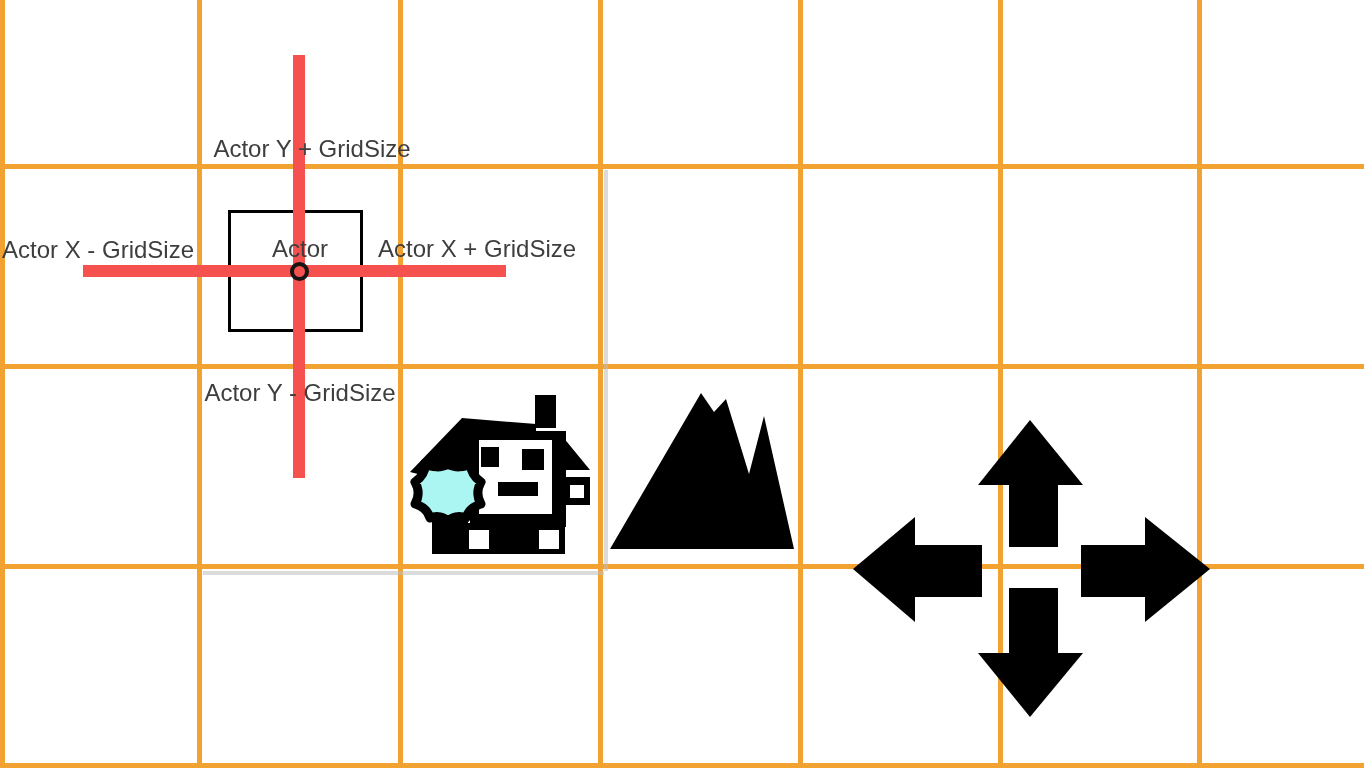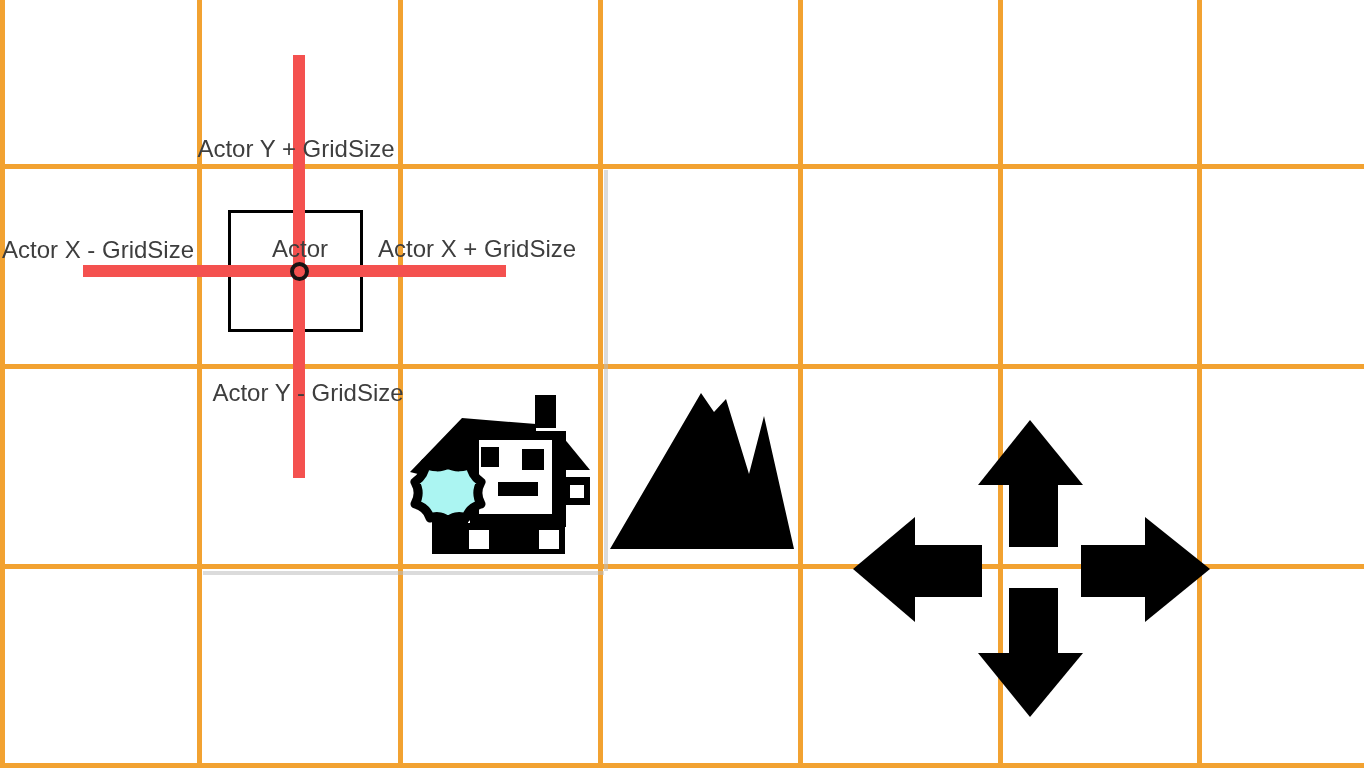--- a/index.html
+++ b/index.html
@@ -17,24 +17,24 @@
   .shadow{position:absolute;background:var(--shadow-color);opacity:.55;z-index:1;}
   .shadow.right{left:604px;top:170px;width:4px;height:401px;}
   .shadow.bottom{left:203px;top:571px;width:401px;height:4px;}
   
   .vbar{position:absolute;left:293px;top:55px;width:12px;height:423px;background:var(--crosshair-color);z-index:2;}
   .hbar{position:absolute;left:83px;top:265px;width:423px;height:12px;background:var(--crosshair-color);z-index:2;}
   .actor-box{position:absolute;left:228px;top:210px;width:129px;height:116px;border:3px solid #000;z-index:1;background:transparent;}
   .origin-ring{position:absolute;left:290px;top:262px;width:11px;height:11px;border:4px solid #181414;border-radius:50%;z-index:3;}
   
   .lbl{position:absolute;color:var(--text-color);font-size:24px;line-height:26px;white-space:nowrap;z-index:4;}
-  .lbl.top{left:296px;top:136px;transform:translateX(-50%);}
+  .lbl.top{left:312px;top:136px;transform:translateX(-50%);}
   .lbl.left{left:2px;top:237px;}
   .lbl.right{left:378px;top:236px;}
-  .lbl.bottom{left:308px;top:380px;transform:translateX(-50%);}
+  .lbl.bottom{left:300px;top:380px;transform:translateX(-50%);}
   .lbl.center{left:300px;top:236px;transform:translateX(-50%);}
   
   .icon-svg{position:absolute;z-index:3;}
   .sprite-svg{left:408px;top:388px;}
   .mountain-svg{left:595px;top:385px;}
   .arrows-svg{left:845px;top:412px;}
 </style>
 </head>
 <body>
 

